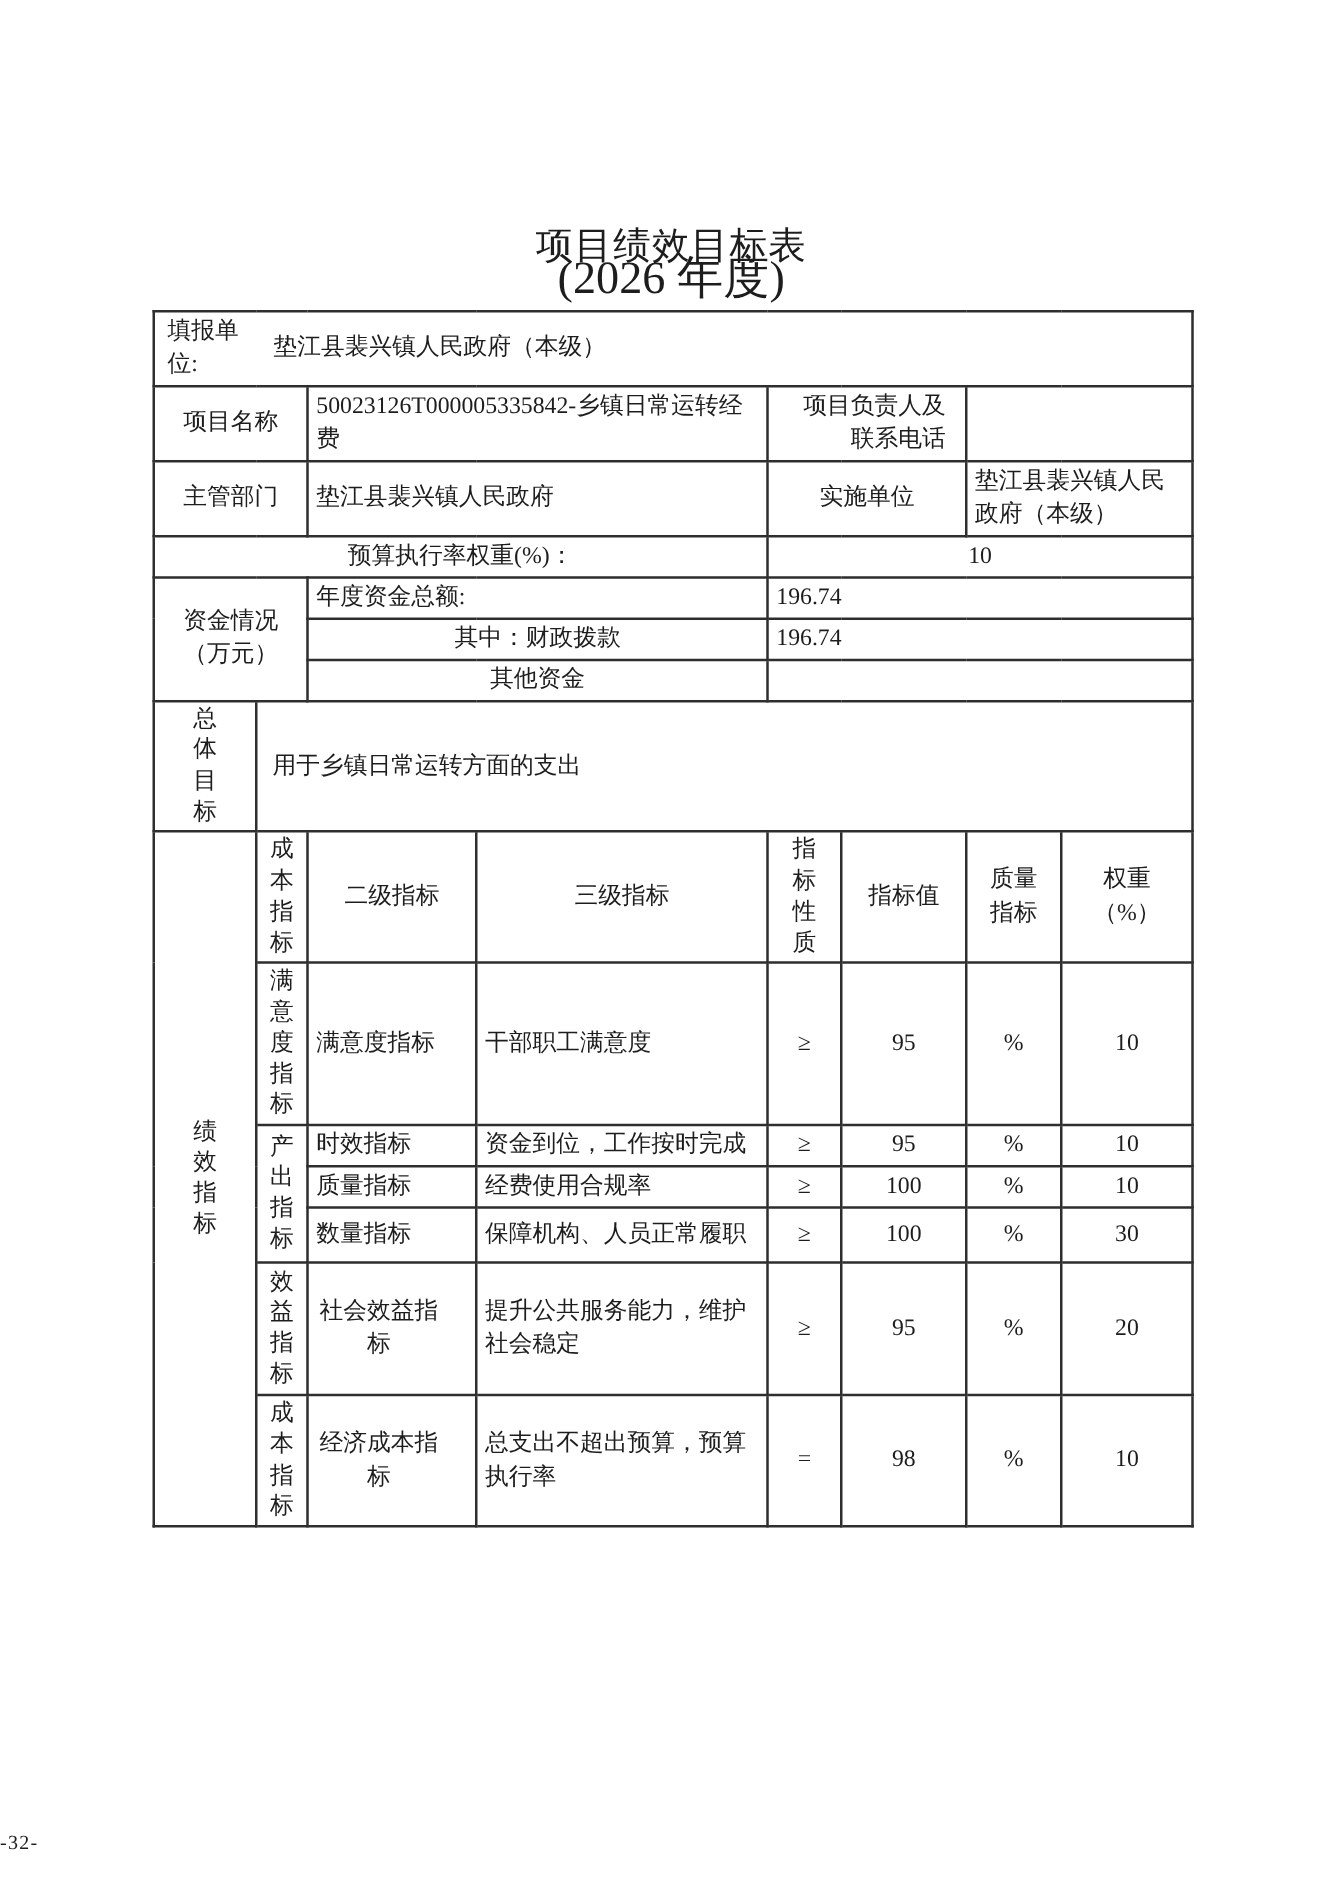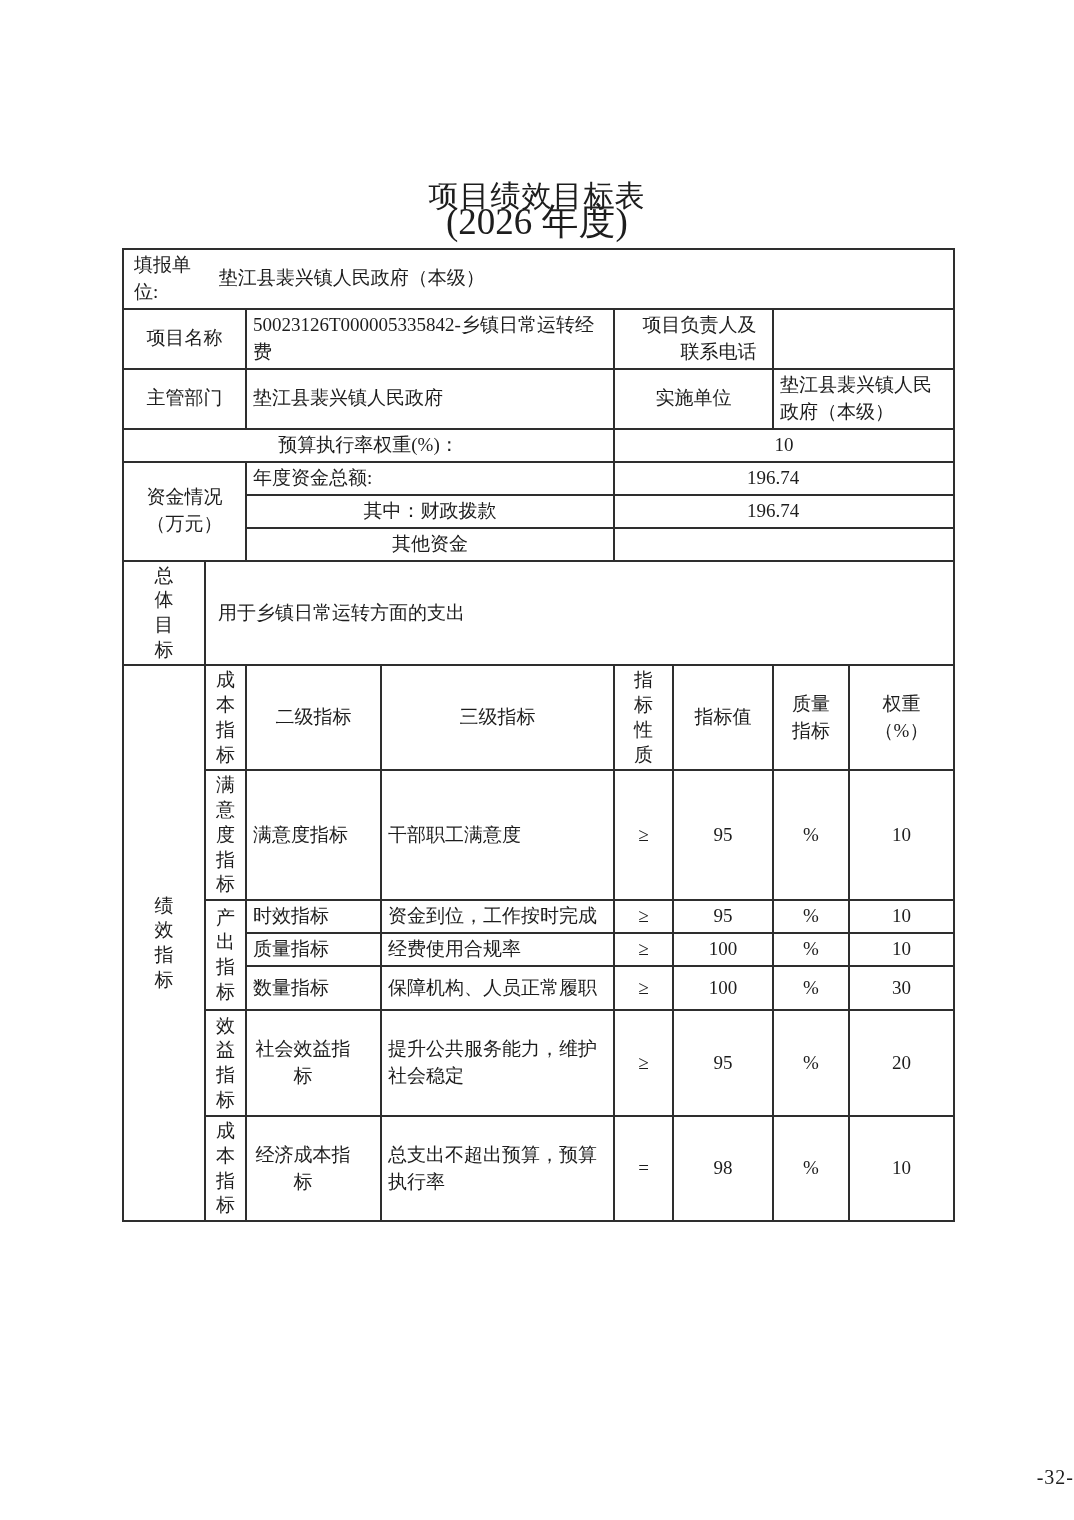--- a/index.html
+++ b/index.html
@@ -28,41 +28,41 @@
   }
   td {
     border: 2px solid #2e2e2e;
     font-size: 19px; line-height: 1.42;
     padding: 2px 6px;
     vertical-align: middle;
     text-align: center;
     overflow: hidden;
   }
   .tl { text-align: left; margin-top: 32px; }
-  .num-r { text-align: center; padding-right: 28px; }
+  .num-r { text-align: left; padding-right: 28px; }
   
   .vert span {
     display: inline-block; width: 21px;
     word-break: break-all; line-height: 1.3;
     text-align: center; vertical-align: middle;
   }
   
   .iw { display: inline-block; vertical-align: middle; }
   .iw64  { width: 64px;  text-align: left; }
   .iw80  { width: 82px;  text-align: center; }
   .iw126 { width: 126px; text-align: right; }
   .iw100 { width: 100px; text-align: center; }
   .iw162 { width: 162px; text-align: left; }
   .iw40  { width: 40px;  text-align: center; }
   .row1-flex { padding-left: 10px; }
   .row1-flex .val { margin-left: 16px; }
   .goal-cell { padding-left: 12px; }
   .page-footer {
     position: absolute; top: 1466px; left: 0; width: 100%;
-    text-align: right; font-size: 20px; letter-spacing: 1px;
+    text-align: left; font-size: 16px; letter-spacing: 1px;
   }
 </style>
 </head>
 <body>
 
 <div class="page">
 
   <div class="doc-title">项目绩效目标表</div>
   <div class="doc-subtitle">(2026 年度)</div>
 

